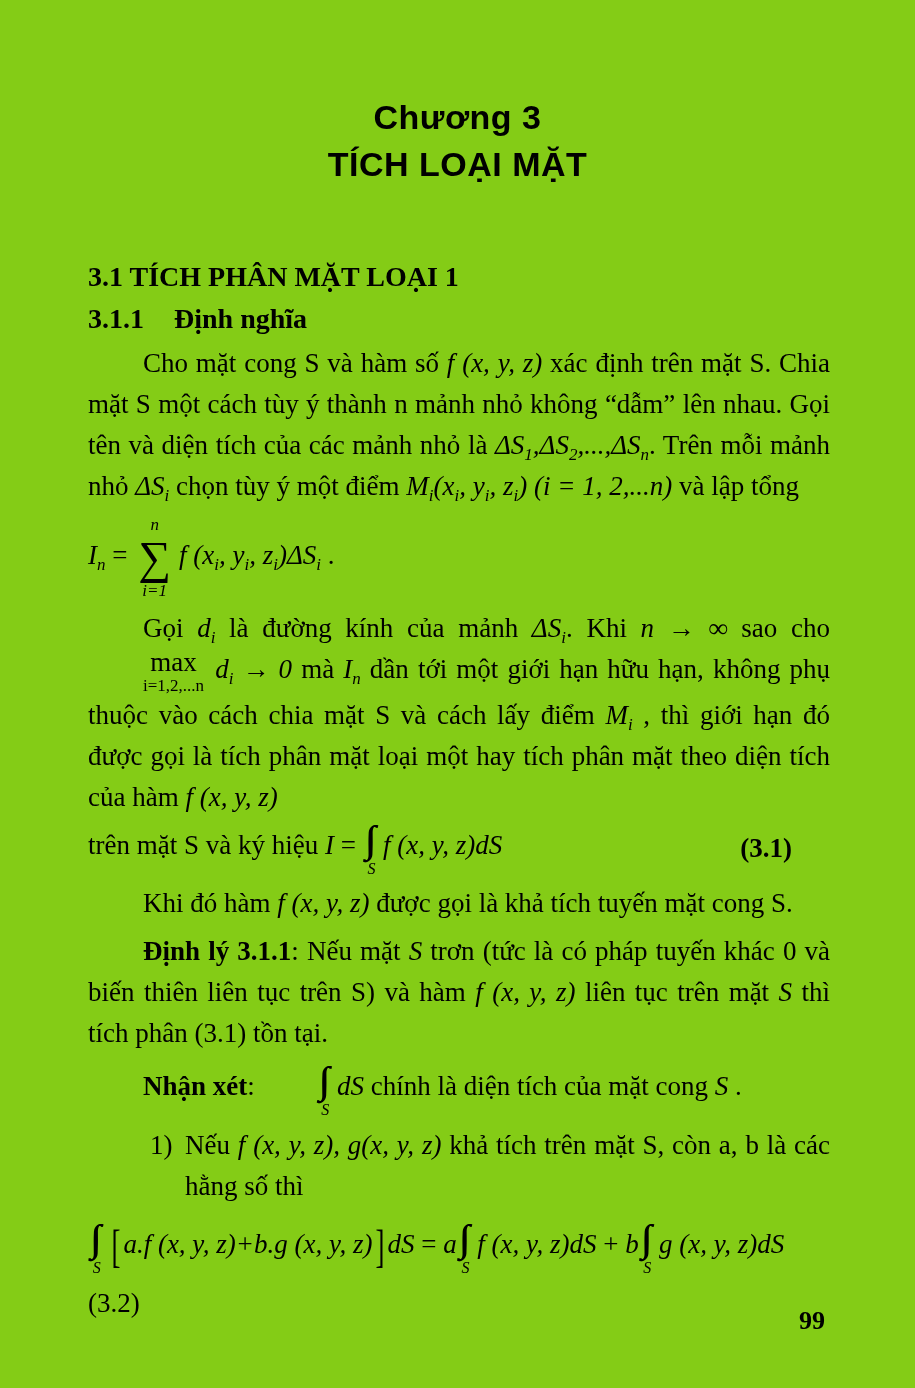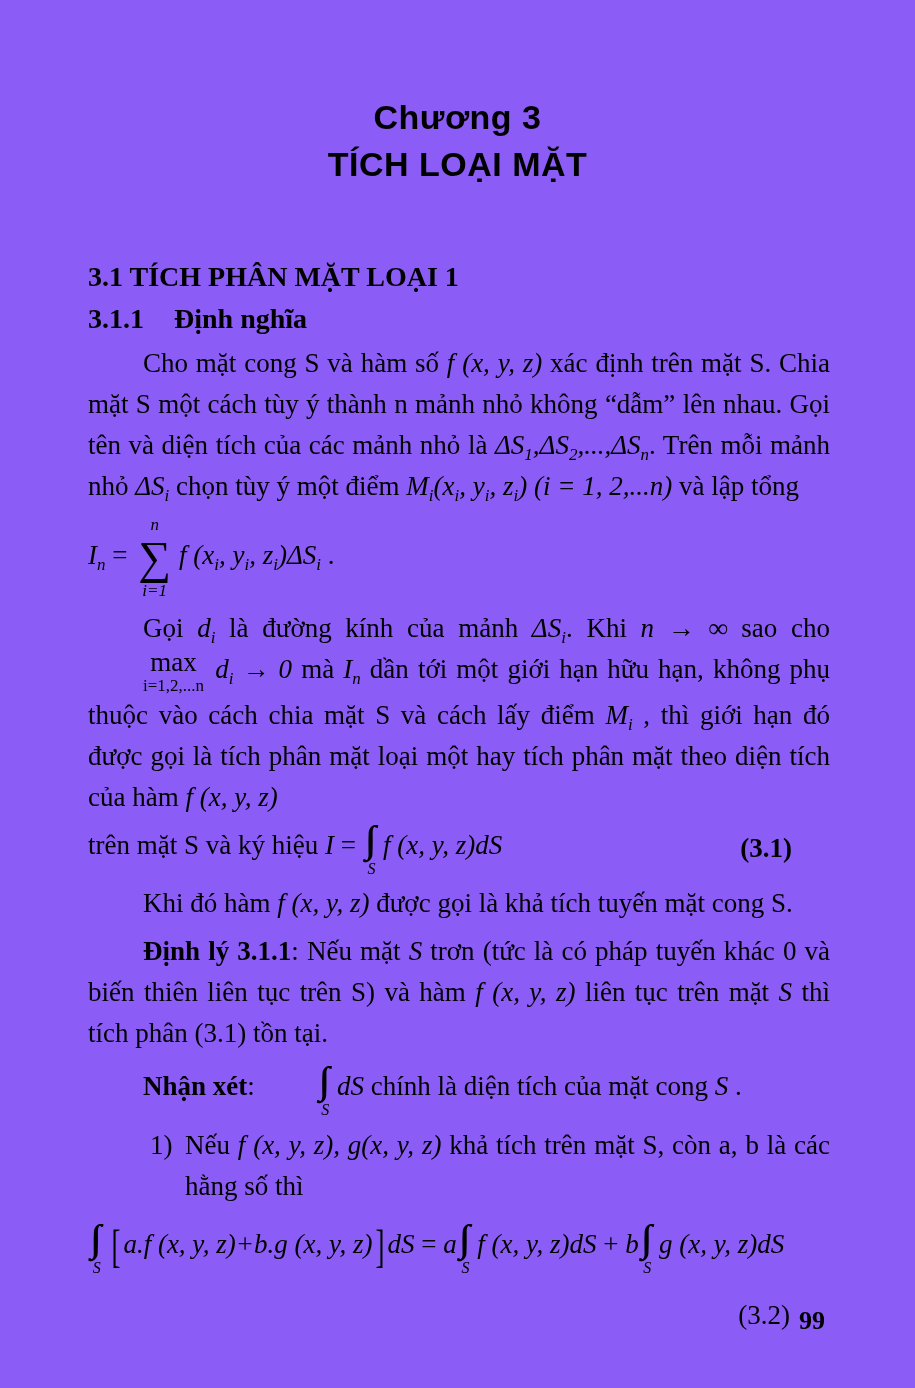--- a/index.html
+++ b/index.html
@@ -3,21 +3,21 @@
 <meta charset="utf-8">
 <style>
   * { margin:0; padding:0; box-sizing:border-box; }
   html, body { background:#ffffff; }
   body {
     width:915px; height:1388px;
     font-family:"Liberation Serif","DejaVu Serif",serif;
     color:#000000; font-size:27px;
     overflow:hidden;
   }
-  .page { position:relative; width:915px; height:1388px; background:#8b5cf6; overflow:hidden; }
+  .page { position:relative; width:915px; height:1388px; background:#84cc16; overflow:hidden; }
 
   .title-block {
     padding-top:94px; text-align:center;
     font-family:"Liberation Sans","DejaVu Sans",sans-serif;
     font-weight:bold; font-size:34px; line-height:47px; letter-spacing:0.5px;
   }
 
   .content { margin:72px 85px 0 88px; }
 
   .sec { font-size:28px; font-weight:bold; line-height:34px; }
@@ -25,21 +25,21 @@
   .subsec-label { margin-left:30px; }
 
   .body { text-align:justify; line-height:41px; margin-top:7px; }
   .indent { text-indent:55px; }
 
   .formula { margin:8px 0 2px 0; line-height:41px; }
   .eq32 { margin-top:12px; white-space:nowrap; }
 
   .eqrow { display:flex; justify-content:space-between; align-items:center; margin-top:2px; }
   .eqnum { padding-right:38px; flex:none;font-weight:bold; }
-  .eqnum-line { text-align:right; padding-right:40px; margin-top:20px; line-height:41px; }
+  .eqnum-line { padding-right:40px; margin-top:8px; line-height:41px; }
 
   .list-item { display:flex; margin:8px 0 0 62px; }
   .list-marker { width:35px; flex:none; line-height:41px; }
   .list-body { flex:1; text-align:justify; line-height:41px; }
 
   
   .run-t { }
   .run-b { font-weight:bold; }
   .run-m { font-style:italic; }
   .run-m sub { font-size:17px; line-height:0; font-style:italic; }

